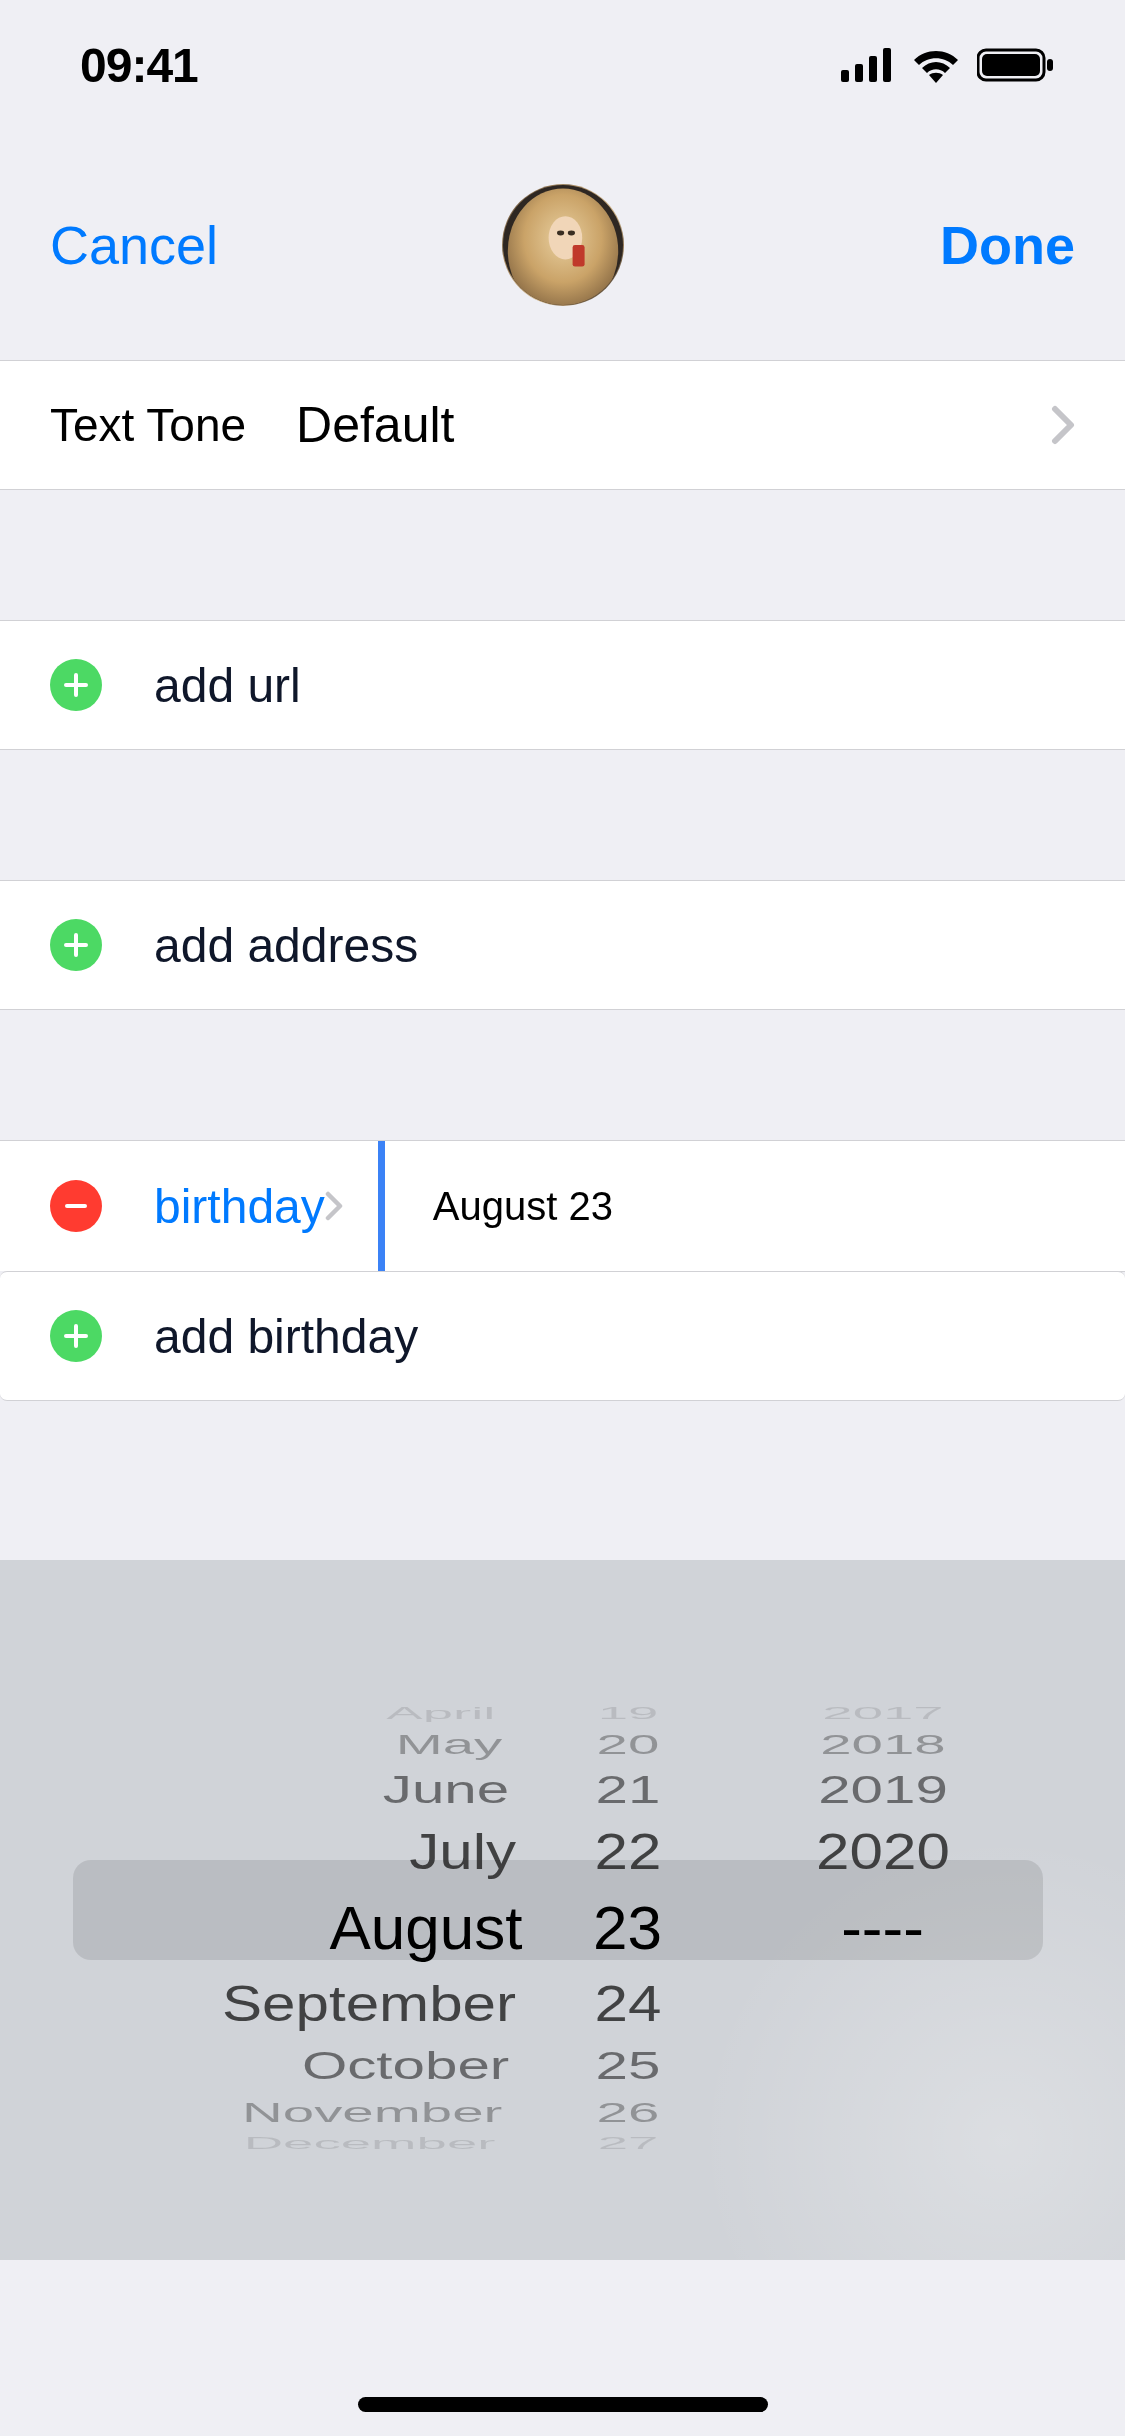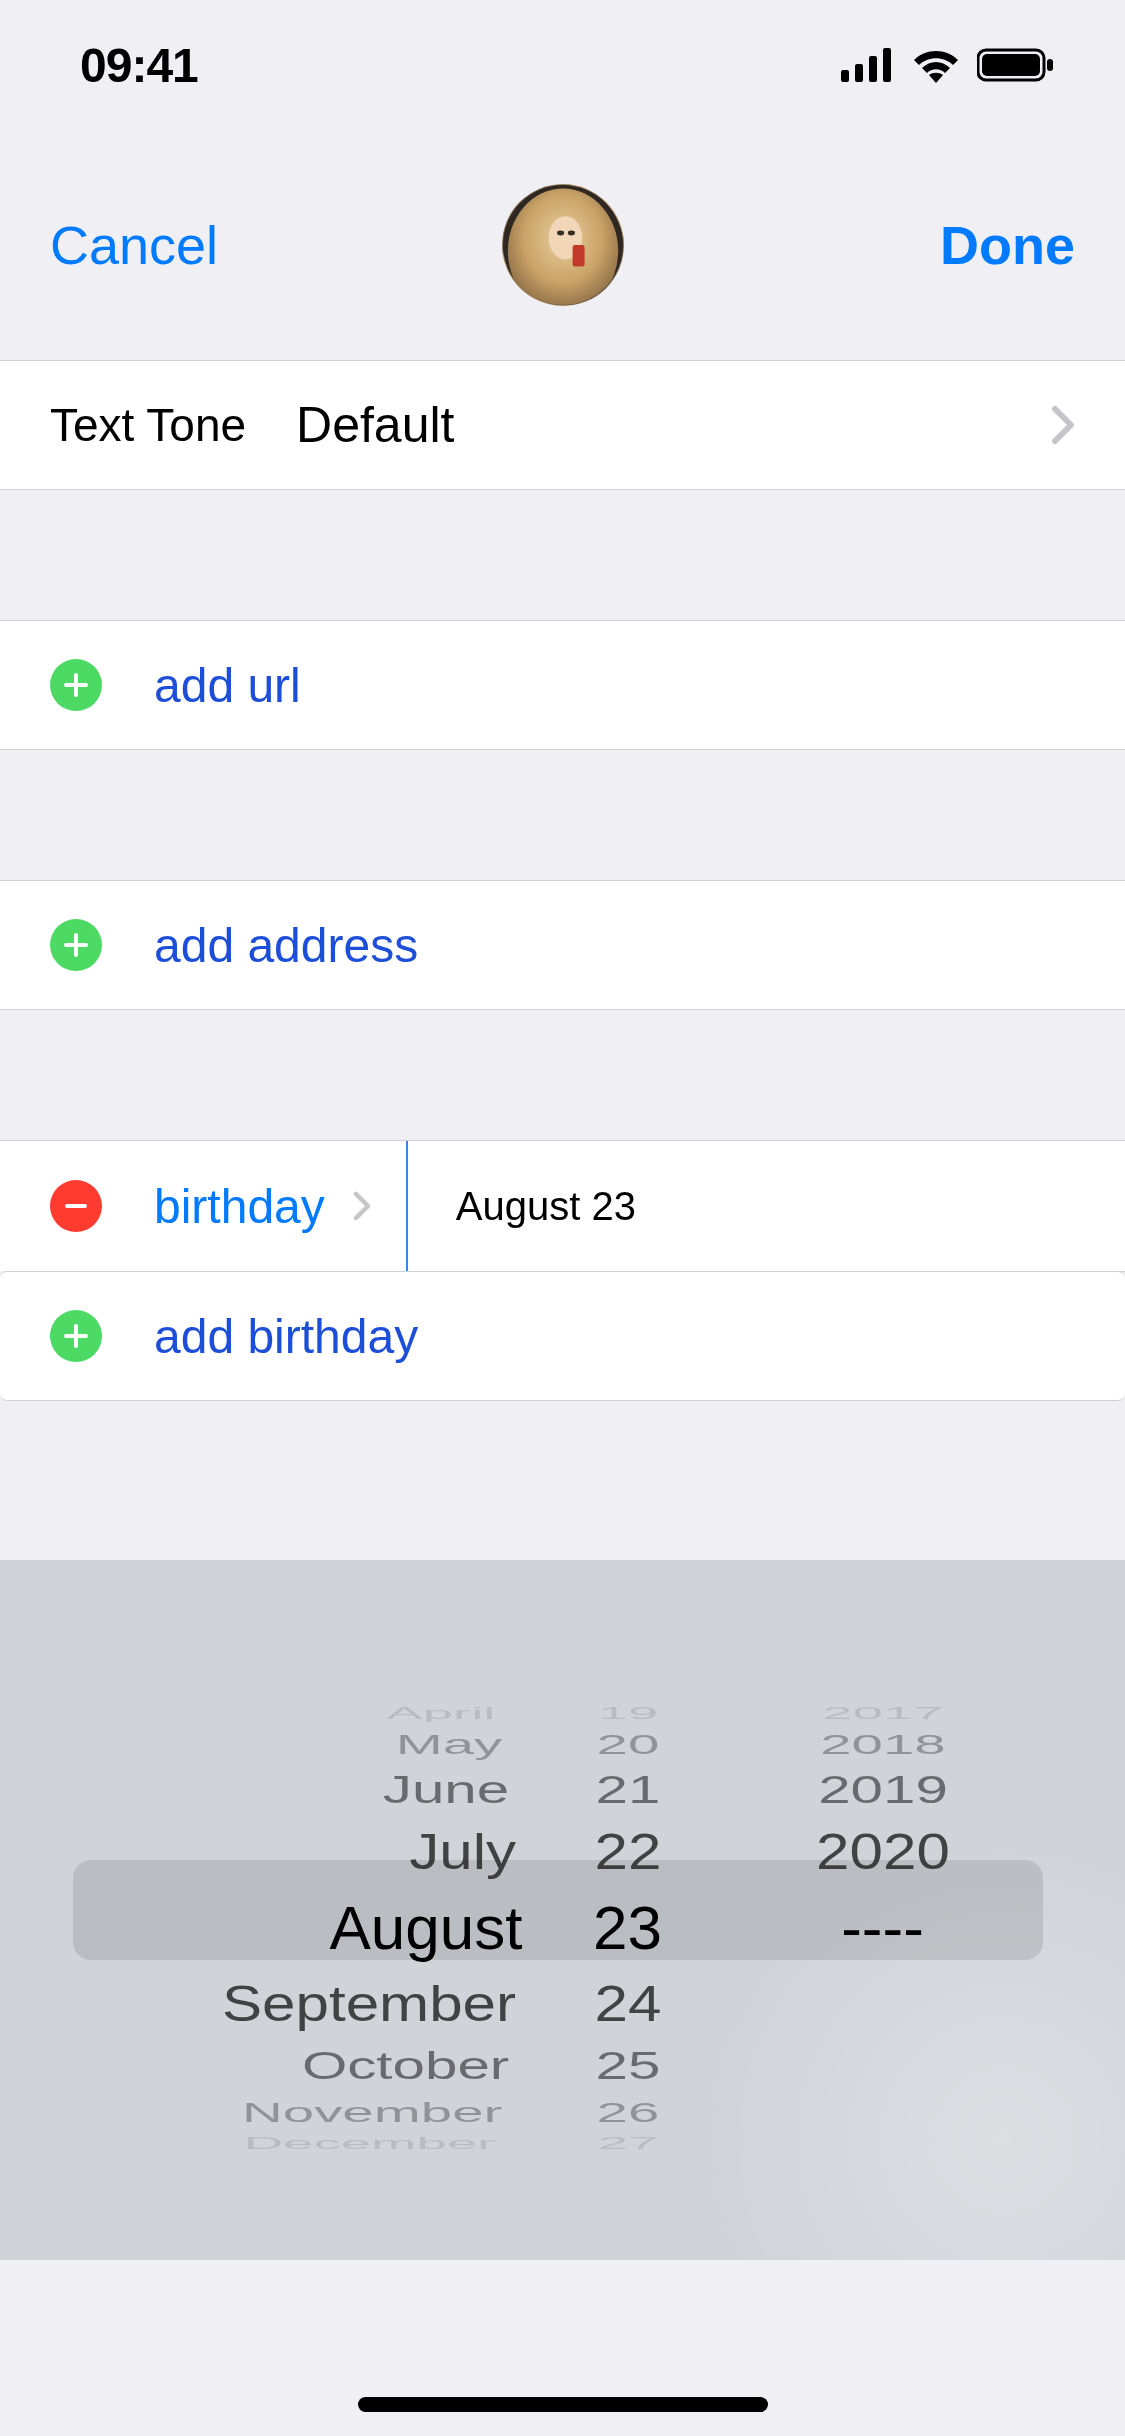--- a/index.html
+++ b/index.html
@@ -63,29 +63,29 @@
   .row.action { padding-left: 50px; }
   .circle-btn {
     width: 52px; height: 52px; border-radius: 50%;
     display: flex; align-items: center; justify-content: center;
     flex: 0 0 52px; margin-right: 52px;
   }
   .circle-btn.add { background: #4cd964; }
   .circle-btn.del { background: #ff3b30; }
   .circle-btn svg { display:block; }
 
-  .action-text { font-size: 48px; color: #1d4ed8; }
+  .action-text { font-size: 48px; color: #0f172a; }
 
   
   .row.birthday { padding: 0 0 0 50px; }
   .bday-label-wrap {
-    display: flex; align-items: center; gap: 28px;
+    display: flex; align-items: center; 
     padding-right: 35px;
     height: 130px;
-    border-right: 2px solid #3b82f6;
+    border-right: 7px solid #3b82f6;
   }
   .bday-label { color: #007aff; font-size: 48px; margin-left: 0px; }
   .bday-value { font-size: 40px; color: #000; margin-left: 48px; }
 
   
   .group-birthday .row { border-top: 1px solid #d1d1d5; border-bottom: none; }
   .group-birthday .row:first-child { border-top: 1px solid #d1d1d5; }
   .group-birthday .row:last-child { border-bottom: 1px solid #d1d1d5; }
   .group-birthday .row:first-child::after {
     

